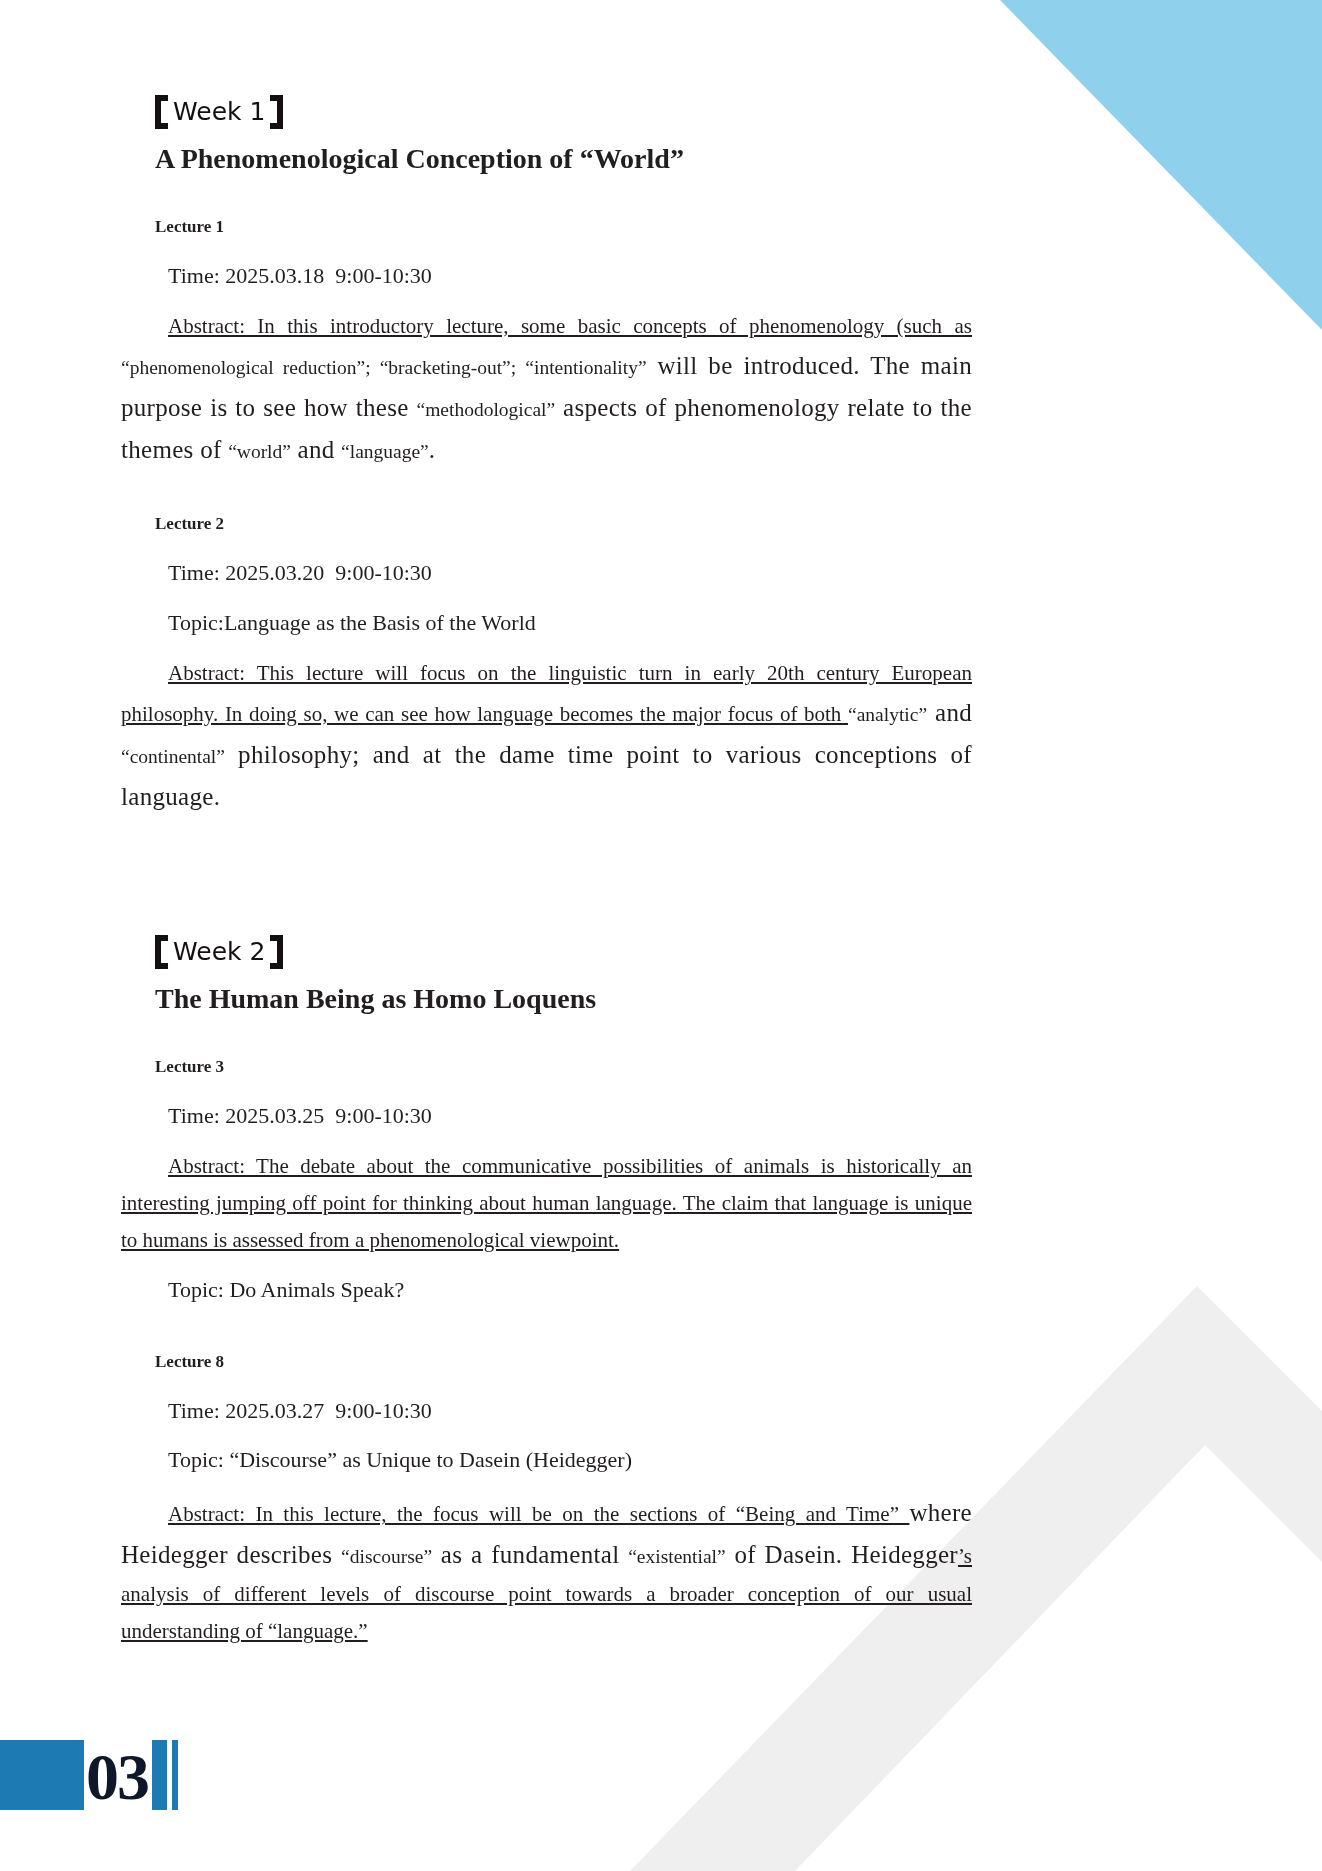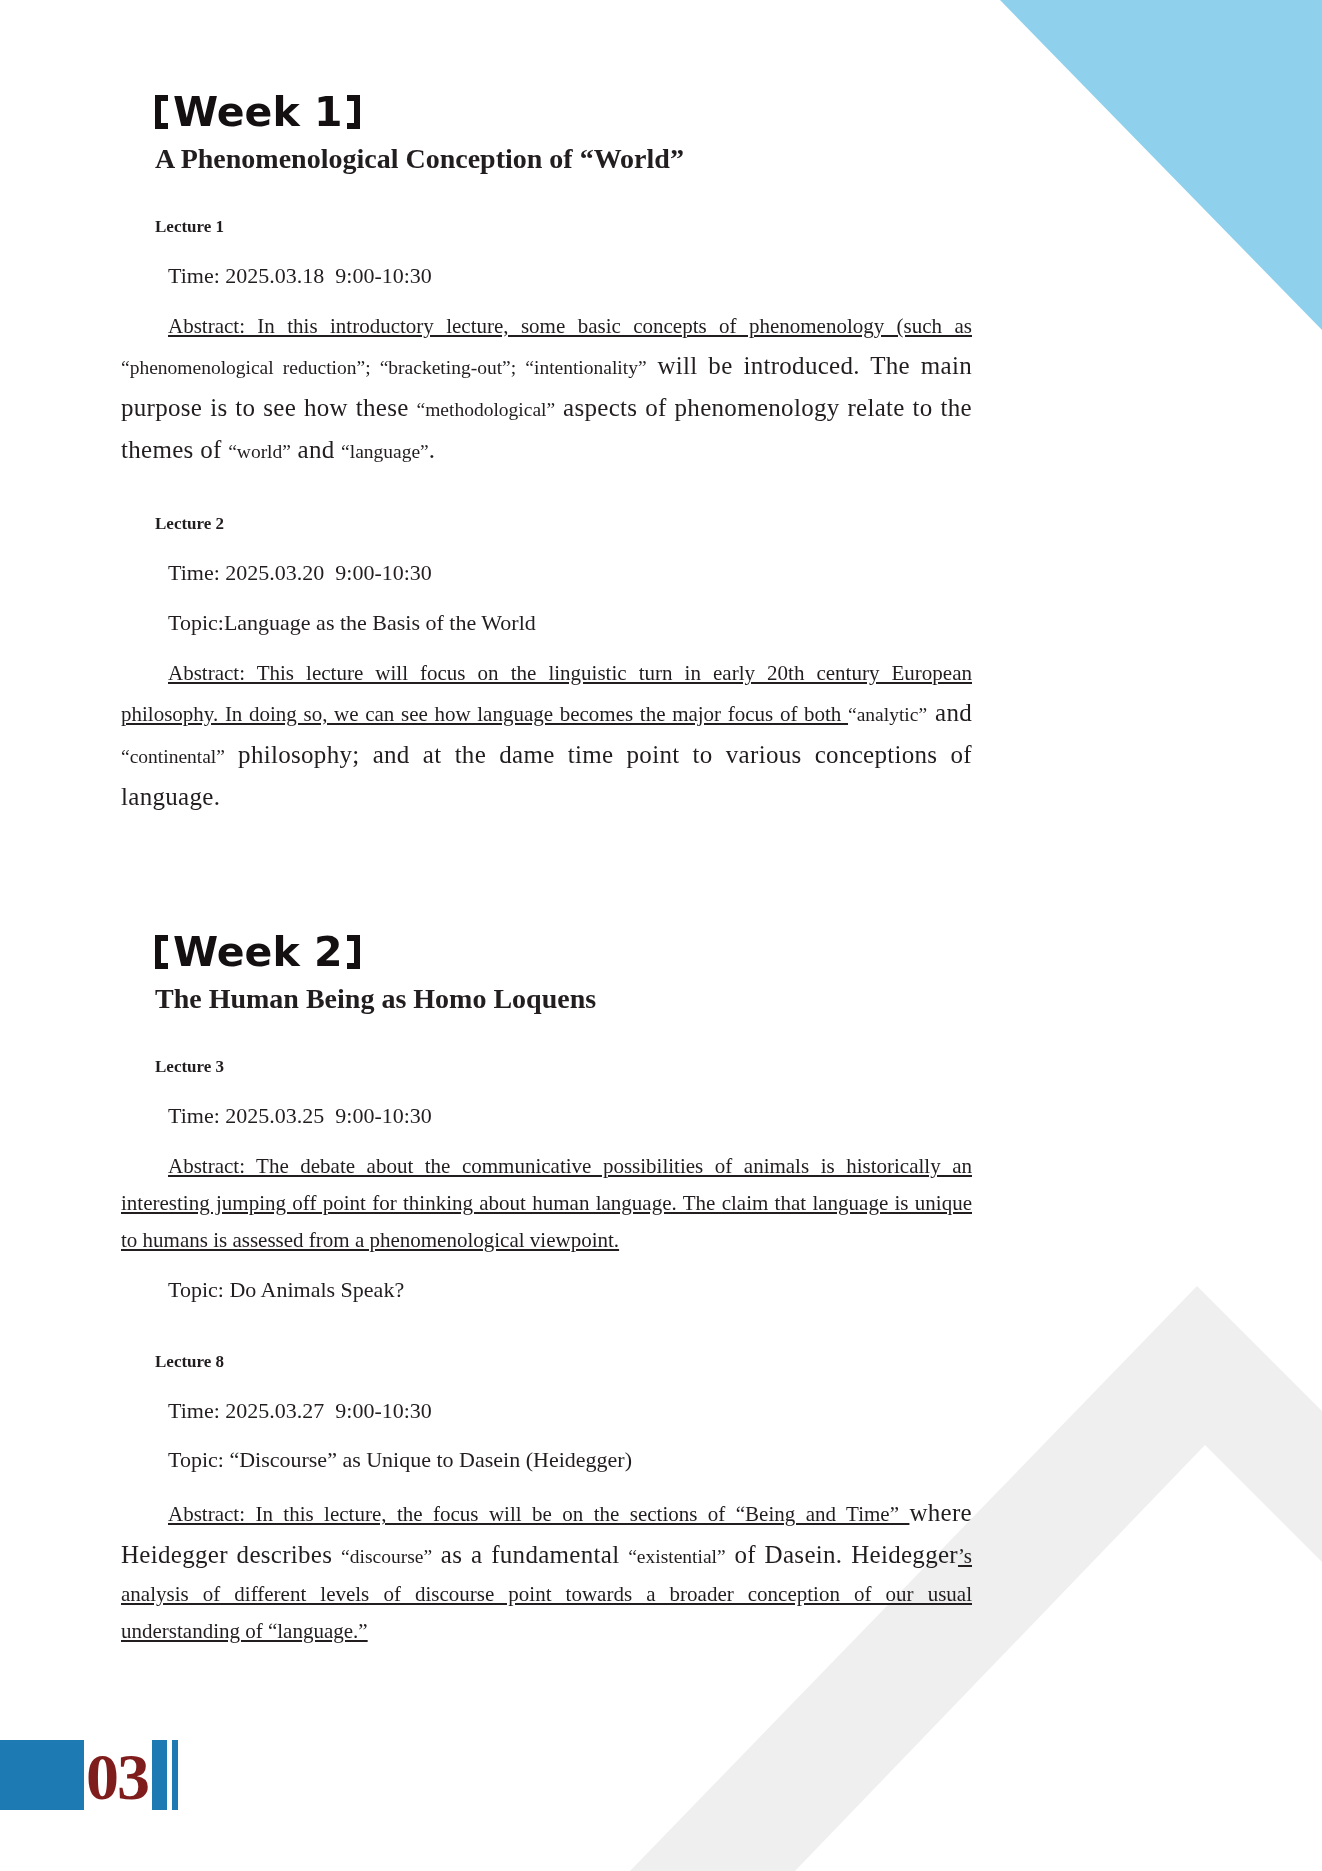--- a/index.html
+++ b/index.html
@@ -20,22 +20,22 @@
   }
   .watermark{position:absolute;left:0;top:0;z-index:0;}
   .watermark polygon{fill:var(--watermark);}
   .content{
     position:absolute;left:108px;top:90px;width:877px;z-index:1;
   }
   .week{margin:0;}
   .week + .week{margin-top:112px;}
   .week-label{
     margin:0 0 0 47px;display:flex;align-items:center;
-    font-family:"DejaVu Sans", sans-serif;font-weight:bold;
-    font-size:41px;line-height:44px;color:#141011;letter-spacing:0px;text-align:center;
+    font-family:"DejaVu Sans", sans-serif;font-weight:normal;
+    font-size:25px;line-height:44px;color:#141011;letter-spacing:0px;text-align:center;
   }
   .lens{display:inline-block;width:13px;height:34px;box-sizing:border-box;border:6px solid #141011;}
   .lens.left{border-right:none;margin-right:5px;}
   .lens.right{border-left:none;margin-left:5px;}
   .week-subtitle{
     margin:9px 0 0 47px;font-weight:bold;font-size:28px;line-height:31px;
     font-family:"Liberation Serif", serif;
   }
   .lecture{margin-top:34px;}
   .lecture-title{
@@ -47,21 +47,21 @@
   }
   .seg-n{font-size:21px;text-decoration:underline;}
   .seg-s{font-size:19.5px;}
   .seg-l{font-size:25px;letter-spacing:0.3px;}
   .footer-rect{
     position:absolute;left:0;top:1740px;width:84px;height:70px;background:var(--accent);
   }
   .page-number{
     position:absolute;left:86px;top:1744px;z-index:2;
     font-family:"Liberation Serif", serif;font-weight:bold;
-    font-size:66px;line-height:66px;letter-spacing:-2px;color:#7f1d1d;
+    font-size:66px;line-height:66px;letter-spacing:-2px;color:#0f172a;
   }
   .bar-thick{position:absolute;left:152px;top:1740px;width:15px;height:70px;background:var(--accent);}
   .bar-thin{position:absolute;left:172px;top:1740px;width:6px;height:70px;background:var(--accent);}
 </style>
 </head>
 <body>
 
 <div class="page">
 
   <div class="corner-triangle"></div>

